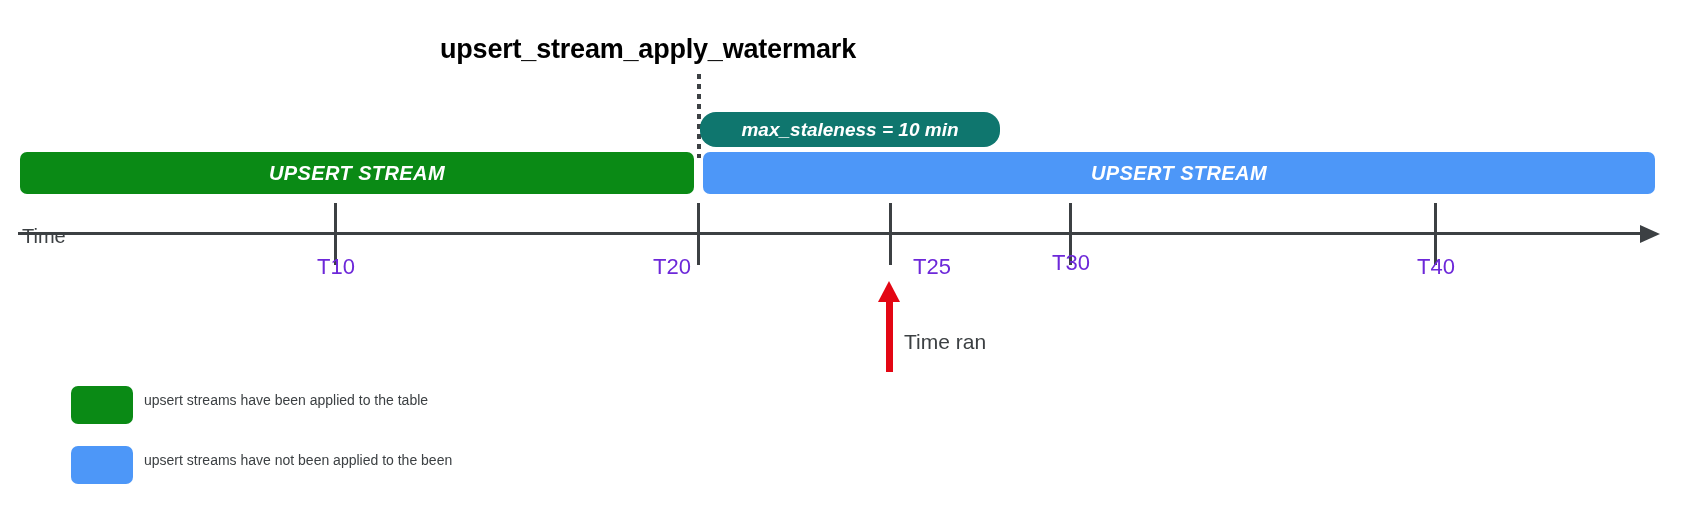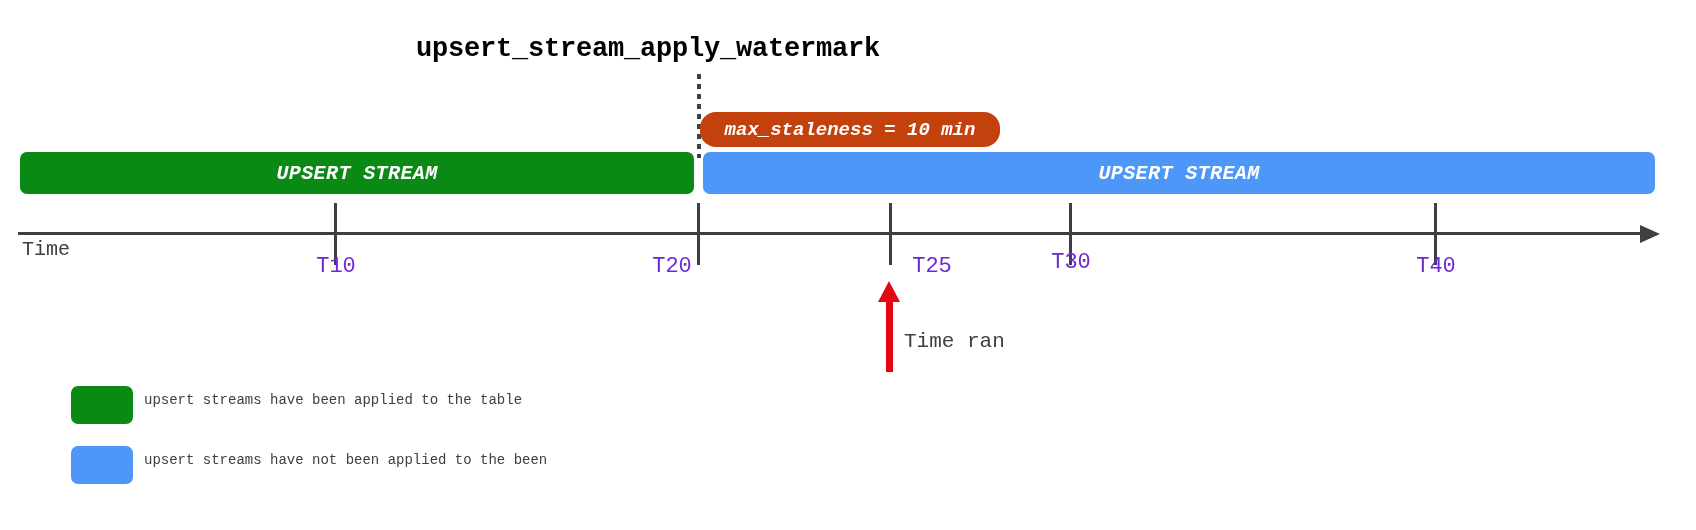--- a/index.html
+++ b/index.html
@@ -13,21 +13,20 @@
     position: relative;
     overflow: hidden;
     font-family: "Liberation Sans", sans-serif;
     color: #3c4043;
   }
   #stage {
     position: absolute;
     left: 0; top: 0;
     width: 1696px;
     height: 442px;
-    font-family: Liberation Mono, monospace;
   }
 
   
   #diagram-title {
     position: absolute;
     left: 0;
     top: 34px;
     width: 1296px;
     text-align: center;
     font-size: 27px;
@@ -48,21 +47,21 @@
     background-size: 4px 10px;
   }
 
   
   #staleness-bar {
     position: absolute;
     left: 700px;
     top: 112px;
     width: 300px;
     height: 35px;
-    background: #c2410c;
+    background: #0f766e;
     border-radius: 16px;
     display: flex;
     align-items: center;
     justify-content: center;
   }
   #staleness-bar .bar-label {
     font-size: 19px;
     font-weight: bold;
     font-style: italic;
     color: #ffffff;
@@ -116,21 +115,20 @@
     border-top: 9px solid transparent;
     border-bottom: 9px solid transparent;
     border-left: 20px solid #3c4043;
   }
   #time-axis-label {
     position: absolute;
     left: 22px;
     top: 225px;
     font-size: 20px;
     color: #3c4043;
-    margin-top: 13px;
   }
   .axis-tick {
     position: absolute;
     top: 203px;
     width: 3px;
     height: 62px;
     background: #3c4043;
   }
   .axis-tick-label {
     position: absolute;

